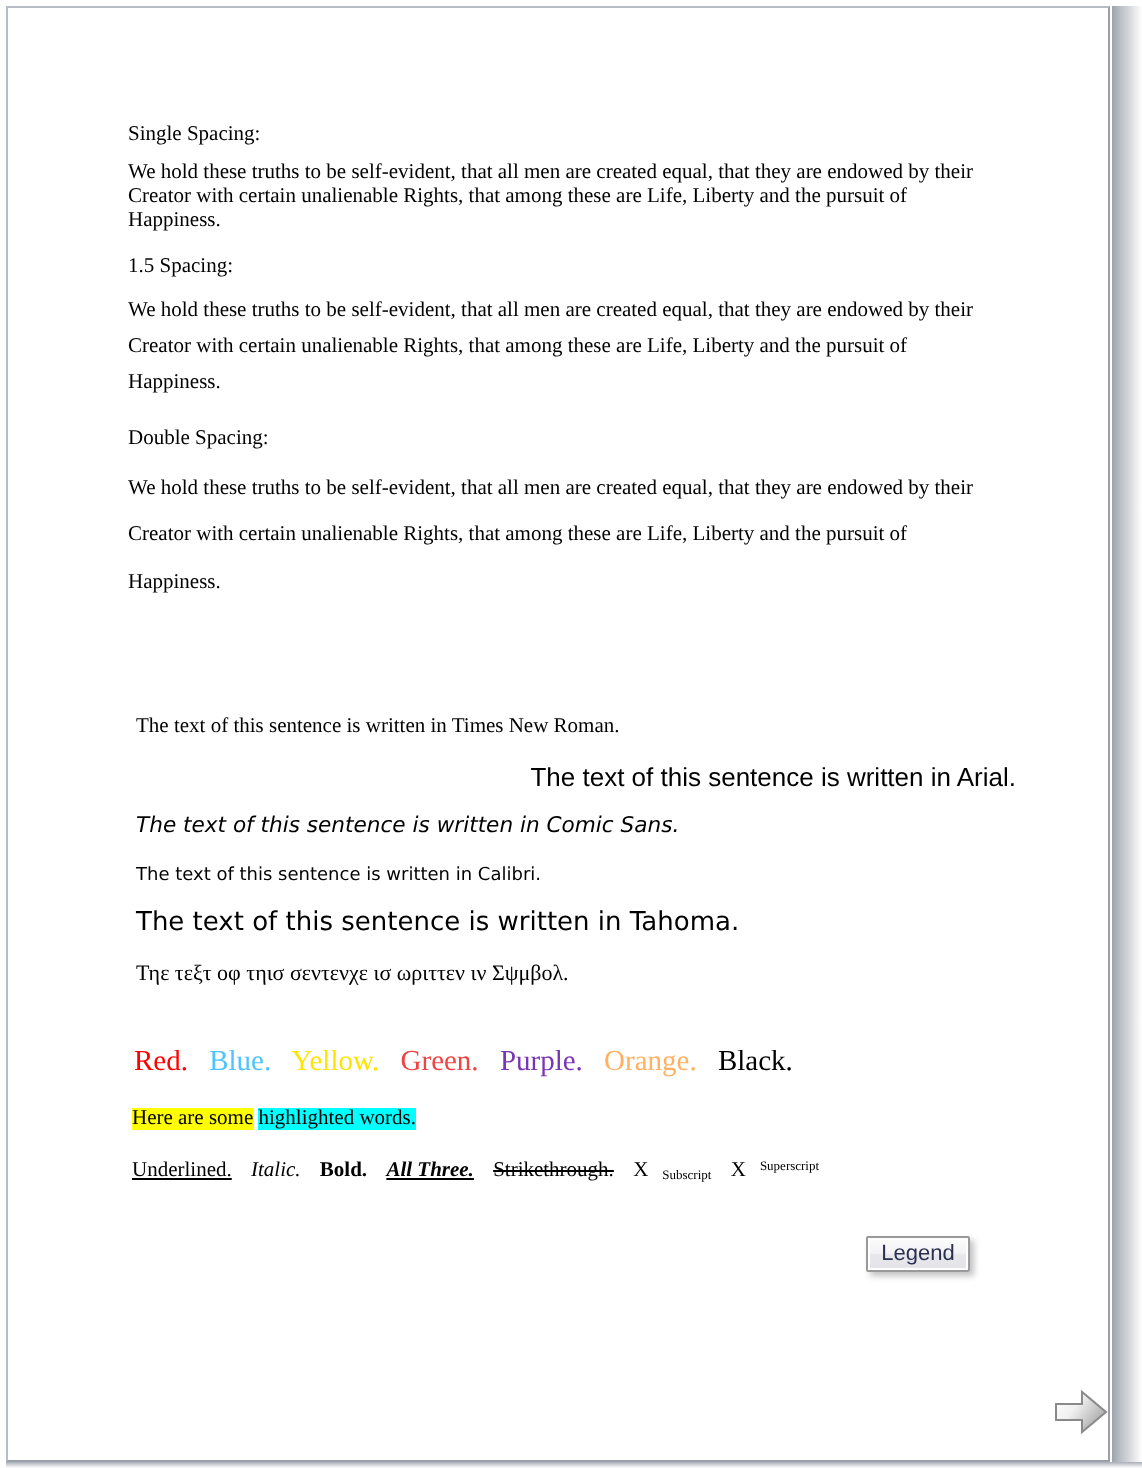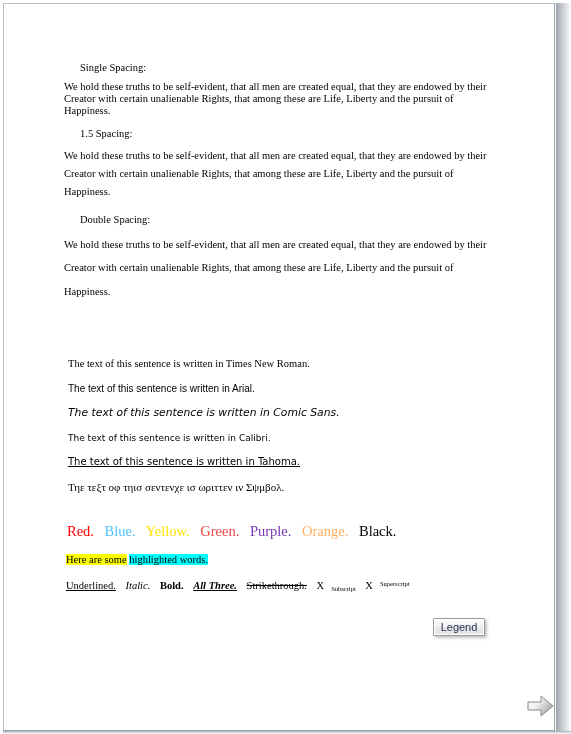--- a/index.html
+++ b/index.html
@@ -71,21 +71,21 @@
   .tnr {
     font-family: "Liberation Serif", serif;
     font-size: 10.5px;
     color: #000000;
   }
   p.para {
     margin: 0 0 8px 0;
     text-align: left;
   }
   p.head {
-    margin: 0 0 7px 16px;
+    margin: 0 0 7px 0;
   }
   .ls-single { line-height: 1.13; }
   .ls-15     { line-height: 1.70; }
   .ls-double { line-height: 2.26; }
 
   .gap-after-head-15 { margin-bottom: 11px; }
   .gap-after-head-db { margin-bottom: 14px; }
 
   
   .font-lines {
@@ -93,24 +93,24 @@
     left: 68px;
     top: 352px;
     width: 440px;
   }
   .font-line {
     margin: 0;
     color: #000000;
     white-space: nowrap;
   }
   .f-times   { font-family: "Liberation Serif", serif;    font-size: 10.5px; line-height: 24.5px; }
-  .f-arial   { font-family: "Liberation Sans", sans-serif; font-size: 10px; line-height: 24.5px; }
+  .f-arial   { font-family: "Liberation Sans", sans-serif; font-size: 13px; line-height: 24.5px; text-align: right; }
   .f-comic   { font-family: "DejaVu Sans", sans-serif;     font-size: 10.8px; font-style: italic; line-height: 24.5px; }
   .f-calibri { font-family: "DejaVu Sans", sans-serif;     font-size: 9px;    line-height: 24.5px; }
-  .f-tahoma  { font-family: "DejaVu Sans", sans-serif;     font-size: 10px; line-height: 24.5px; text-decoration: underline; }
+  .f-tahoma  { font-family: "DejaVu Sans", sans-serif;     font-size: 13px; line-height: 24.5px; }
   .f-symbol  { font-family: "Liberation Serif", serif;     font-size: 11px;   line-height: 24.5px; }
 
   
   .color-line {
     position: absolute;
     left: 67px;
     top: 523px;
     font-family: "Liberation Serif", serif;
     font-size: 14.5px;
     white-space: nowrap;

